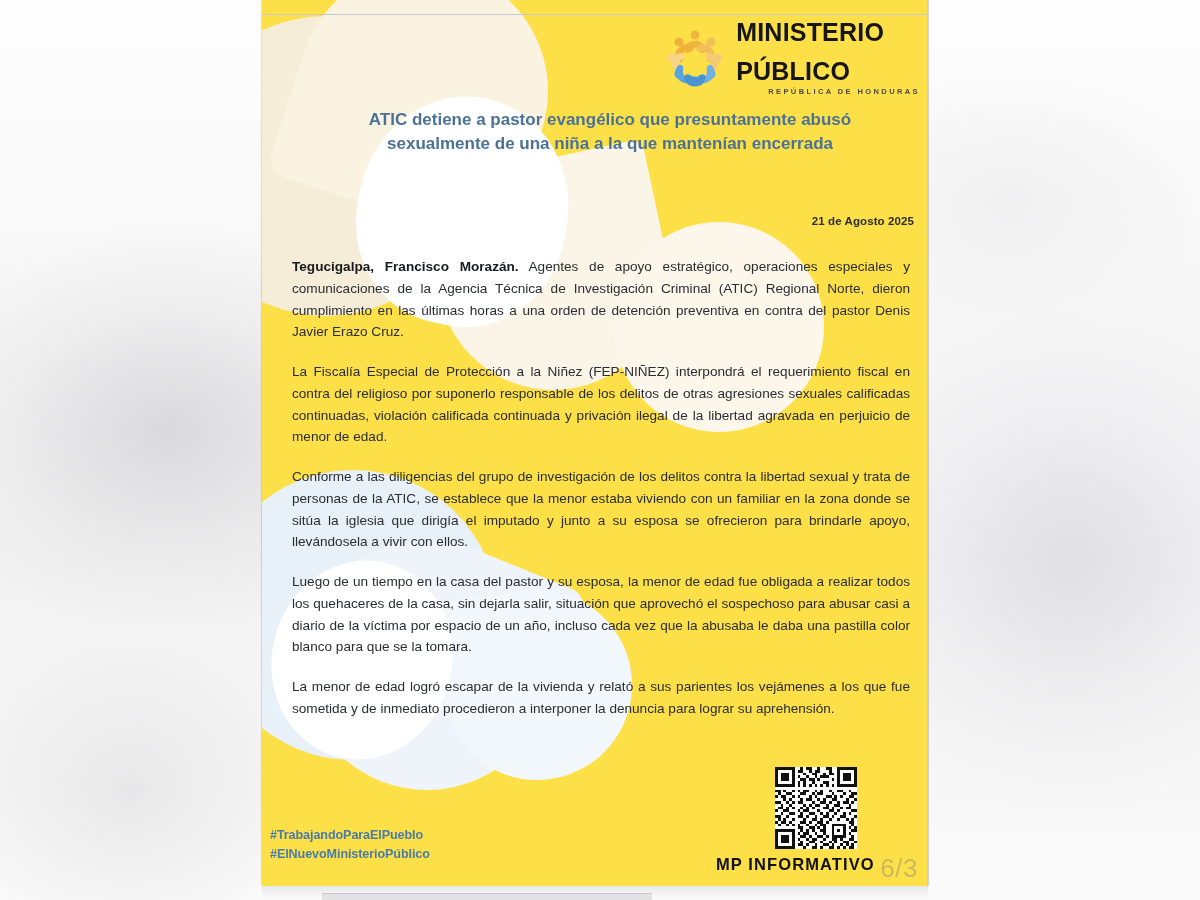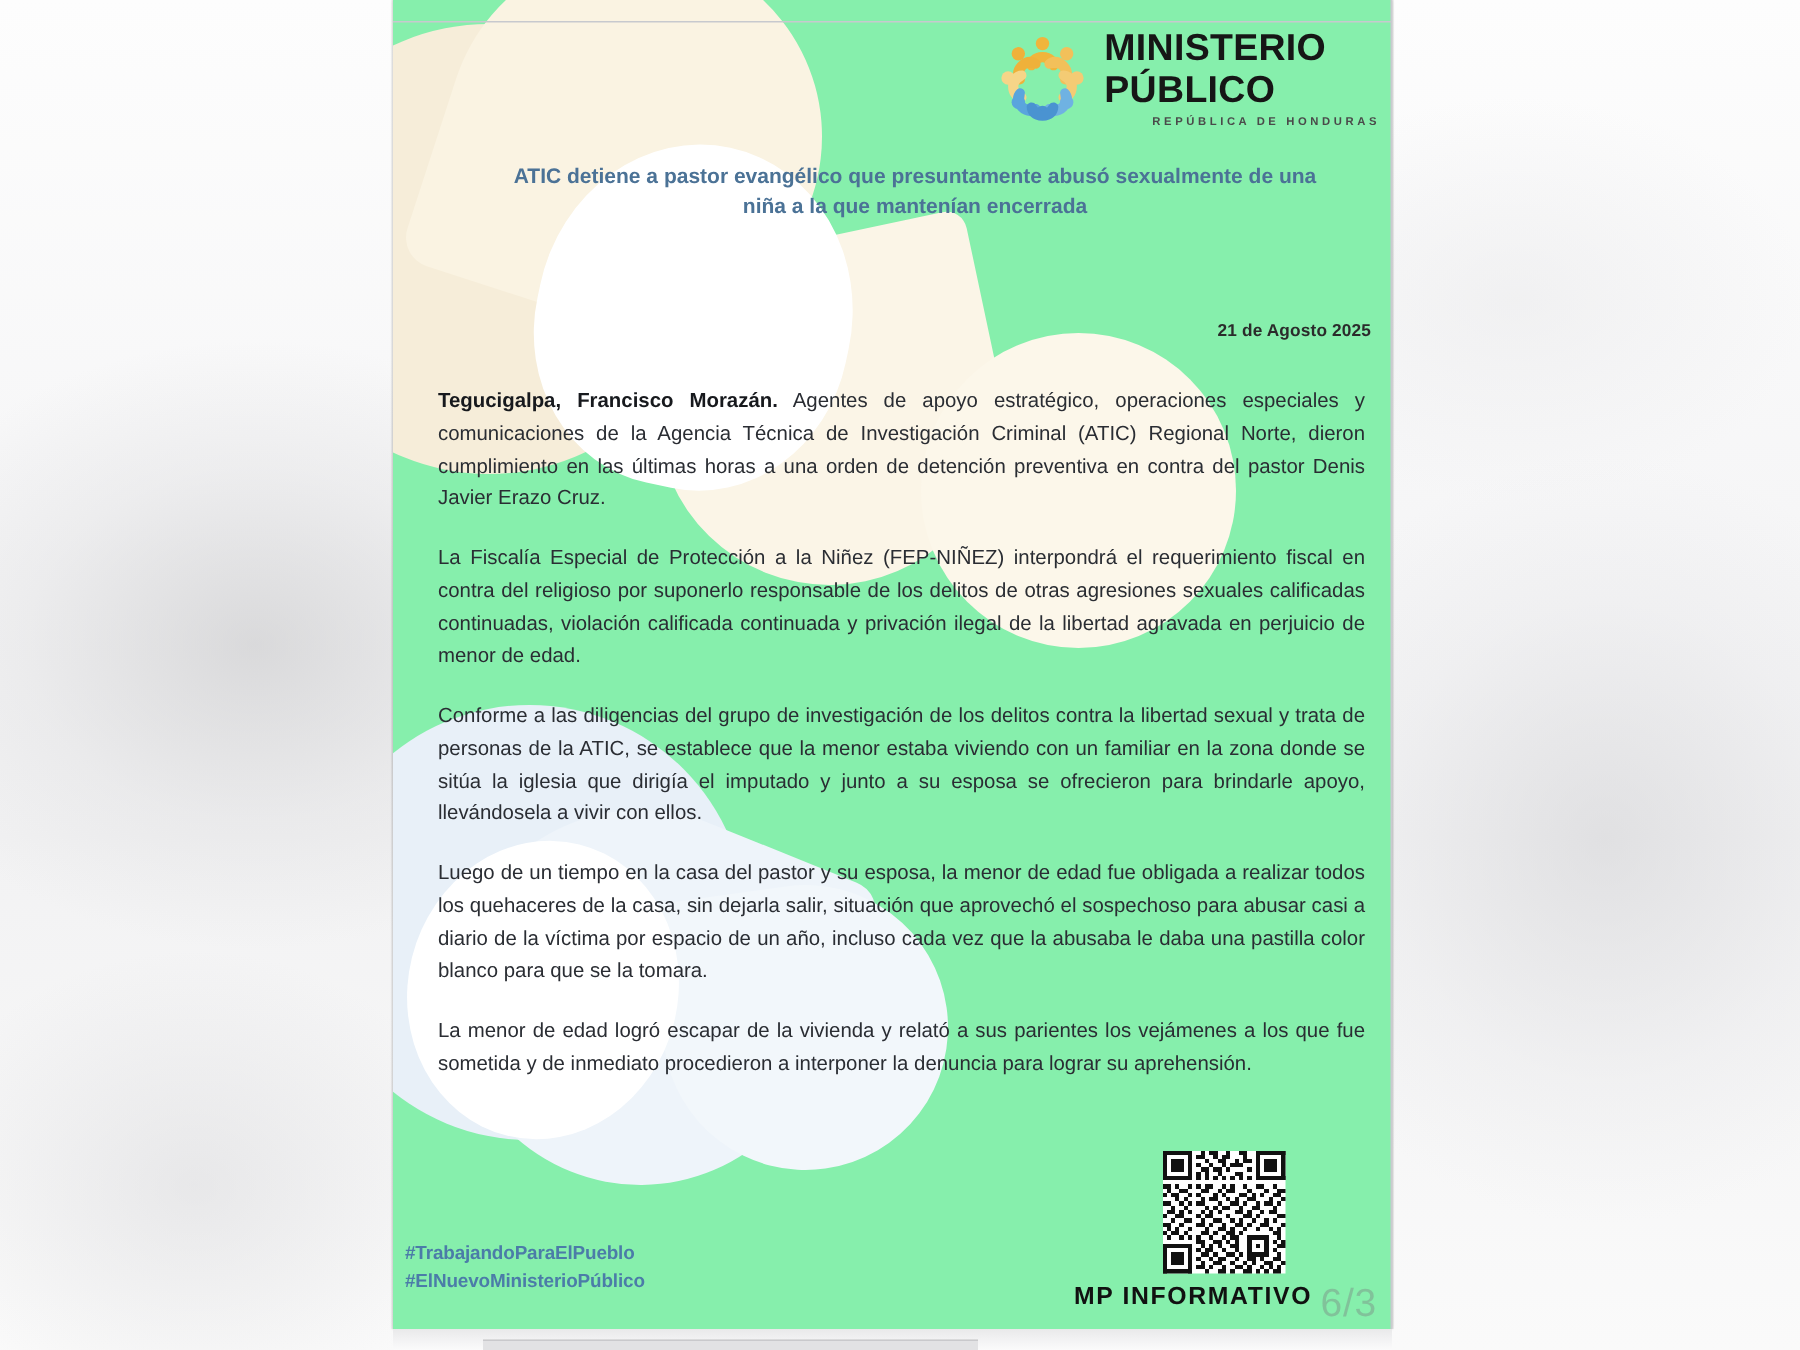--- a/index.html
+++ b/index.html
@@ -27,21 +27,21 @@
     filter: blur(0.4px);
   }
 
   
   #sheet {
     position: absolute;
     left: 262px;
     top: 0px;
     width: 666px;
     height: 886px;
-    background: #86efac;
+    background: #fde047;
     overflow: hidden;
     box-shadow: 0 0 2px rgba(0,0,0,0.16), 1px 0 0 rgba(0,0,0,0.10), -1px 0 0 rgba(0,0,0,0.07);
   }
   #sheet-bottom-strip {
     position: absolute;
     left: 262px;
     top: 886px;
     width: 666px;
     height: 14px;
     background: linear-gradient(180deg,#e9e9ea 0%, #f4f4f5 60%, #fbfbfb 100%);
@@ -151,41 +151,41 @@
   #logo-mark { width: 62px; height: 62px; display: block; }
   .brand-stack { line-height: 1; }
   .brand-line1, .brand-line2 {
     font-family: "Liberation Sans", sans-serif;
     font-weight: 700;
     font-size: 25px;
     letter-spacing: 0.2px;
     color: #161616;
     display: block;
   }
-  .brand-line2 { margin-top: 3px; }
+  .brand-line2 { margin-top: 14px; }
   .brand-sub {
     display: block;
     margin-top: 4px;
     font-size: 7.5px;
     letter-spacing: 2.4px;
     font-weight: 700;
     color: #4a4a4a;
     padding-left: 32px;
   }
 
   
   #headline {
     position: absolute;
     left: 70px;
     top: 108px;
     width: 556px;
     text-align: center;
     color: #4b7296;
     font-weight: 700;
-    font-size: 14px;
+    font-size: 17px;
     line-height: 1.42;
   }
 
   
   #dateline {
     position: absolute;
     right: 14px;
     top: 215px;
     font-size: 11.5px;
     font-weight: 700;

